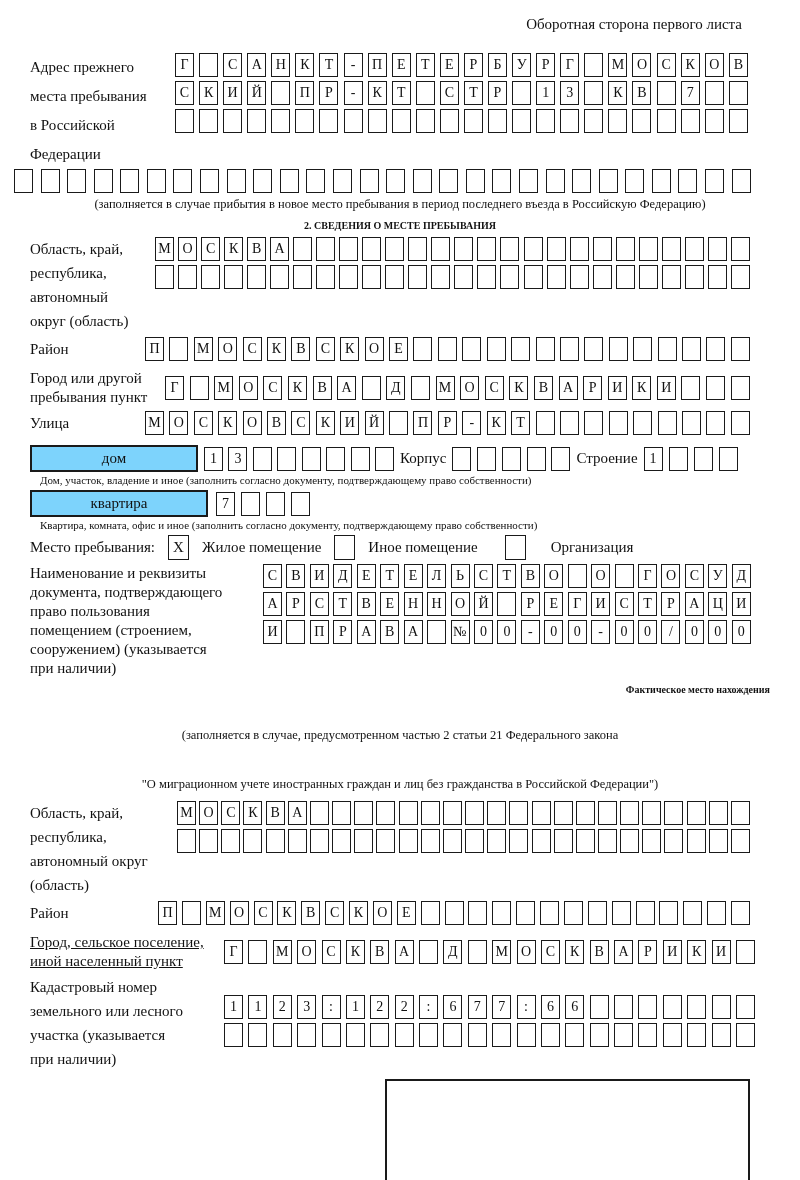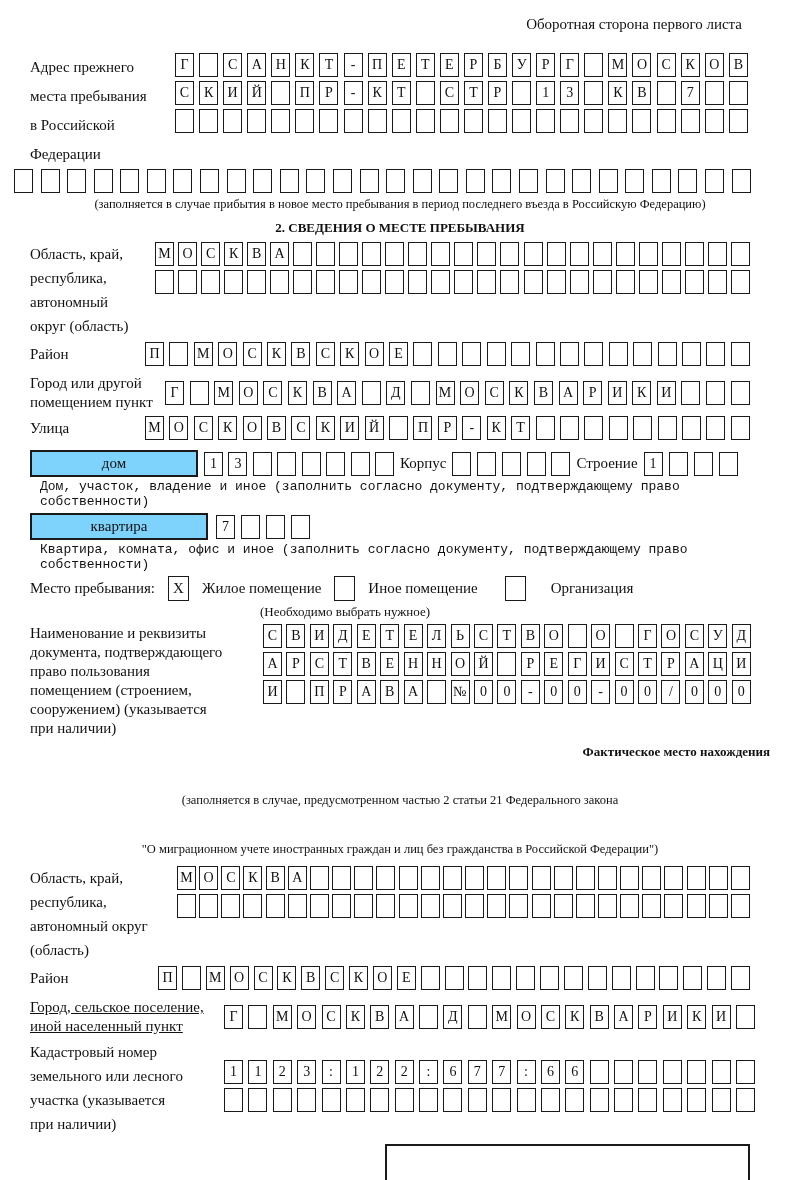--- a/index.html
+++ b/index.html
@@ -17,22 +17,22 @@
   .lbl-line-xs{line-height:19px;}
   .cellscol{display:flex;flex-direction:column;}
   .cellrow{display:flex;justify-content:space-between;margin-bottom:4px;}
   .cell{
     width:19px;height:24px;flex-shrink:0;
     border:1.6px solid #1a1a1a;
     display:inline-flex;align-items:center;justify-content:center;
     font-size:14px;background:#fff;box-sizing:border-box;
   }
   .caption{font-size:12.5px;text-align:center;margin-top:2px;}
-  .caption-left{font-size:13px;margin:2px 0 4px 10px;font-family:Liberation Mono, monospace;}
-  .sec-title{font-size:13px;font-weight:bold;text-align:center;margin:8px 0 6px 0;width:740px;}
+  .caption-left{font-size:11px;margin:2px 0 4px 10px;}
+  .sec-title{font-size:10px;font-weight:bold;text-align:center;margin:8px 0 6px 0;width:740px;}
   .typebox{
     border:2px solid #1a1a1a;height:27px;display:flex;align-items:center;justify-content:center;
     font-size:15px;box-sizing:border-box;background:#7dd3fc;flex-shrink:0;
   }
   .inline-row{display:flex;align-items:center;margin-top:6px;}
   .inline-label{font-size:15px;flex-shrink:0;}
   .checkbox{
     width:21px;height:25px;border:1.6px solid #1a1a1a;display:inline-flex;
     align-items:center;justify-content:center;font-size:15px;box-sizing:border-box;flex-shrink:0;
   }
@@ -264,21 +264,21 @@
         <span class="cell"></span>
         <span class="cell"></span>
         <span class="cell"></span>
         <span class="cell"></span>
       </div>
   </div>
 
   <div class="fieldrow" style="align-items:center;">
     <div class="labelcol" style="width:135px;">
       <div class="lbl-line-xs">Город или другой</div>
-      <div class="lbl-line-xs">помещением пункт</div>
+      <div class="lbl-line-xs">пребывания пункт</div>
     </div>
     <div class="cellrow" style="width:585px;margin-bottom:0;">
         <span class="cell">Г</span>
         <span class="cell"></span>
         <span class="cell">М</span>
         <span class="cell">О</span>
         <span class="cell">С</span>
         <span class="cell">К</span>
         <span class="cell">В</span>
         <span class="cell">А</span>
@@ -375,21 +375,20 @@
 
   <div class="inline-row" style="gap:13px;margin-top:4px;">
     <span class="inline-label">Место пребывания:</span>
     <span class="checkbox">X</span>
     <span class="inline-label">Жилое помещение</span>
     <span class="checkbox"></span>
     <span class="inline-label">Иное помещение</span>
     <span class="checkbox" style="margin-left:14px;"></span>
     <span class="inline-label" style="margin-left:12px;">Организация</span>
   </div>
-  <div class="note">(Необходимо выбрать нужное)</div>
 
   <div class="fieldrow">
     <div class="labelcol" style="width:233px;">
       <div class="lbl-line-xs">Наименование и реквизиты</div>
       <div class="lbl-line-xs">документа, подтверждающего</div>
       <div class="lbl-line-xs">право пользования</div>
       <div class="lbl-line-xs">помещением (строением,</div>
       <div class="lbl-line-xs">сооружением) (указывается</div>
       <div class="lbl-line-xs">при наличии)</div>
     </div>

